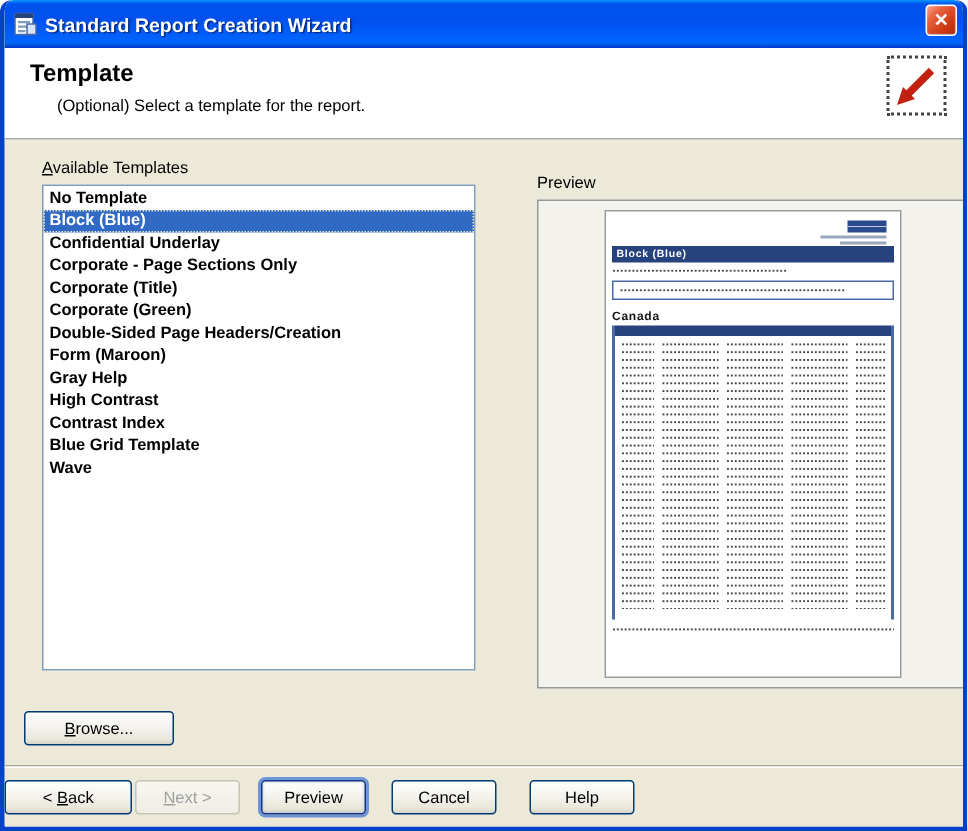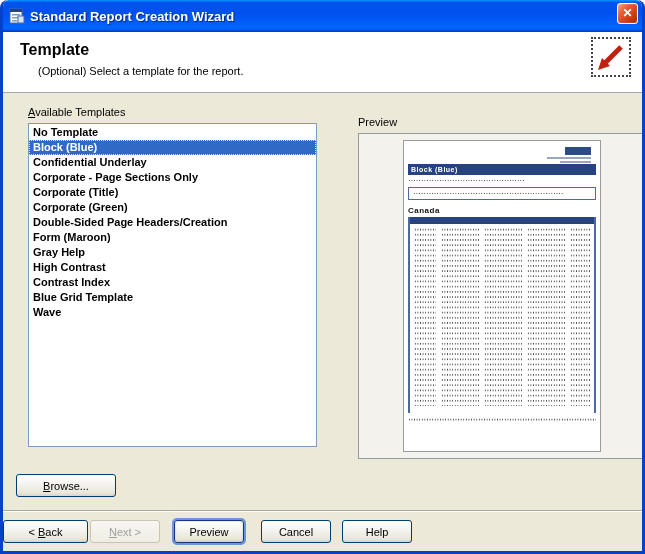--- a/index.html
+++ b/index.html
@@ -163,21 +163,21 @@
     border-top: 1px solid #ACA899;
     border-bottom: 1px solid #FFFFFF;
   }
   .btn-row {
     display: flex; justify-content: flex-start; align-items: center;
     padding: 8px 12px 0 0;
   }
   .btn-back { width: 85px; }
   .btn-next { width: 63px; margin-left: 2px; margin-right: 14px; }
   .btn-finish { width: 70px; margin-right: 17px; }
-  .btn-cancel { width: 70px; margin-right: 11px; }
+  .btn-cancel { width: 70px; margin-right: 22px; }
   .btn-help { width: 70px; }
   .btn-browse { width: 100px; }
 </style>
 </head>
 <body>
 
 <div class="window">
 
   <div class="titlebar">
     <svg class="win-icon" viewBox="0 0 16 16">

